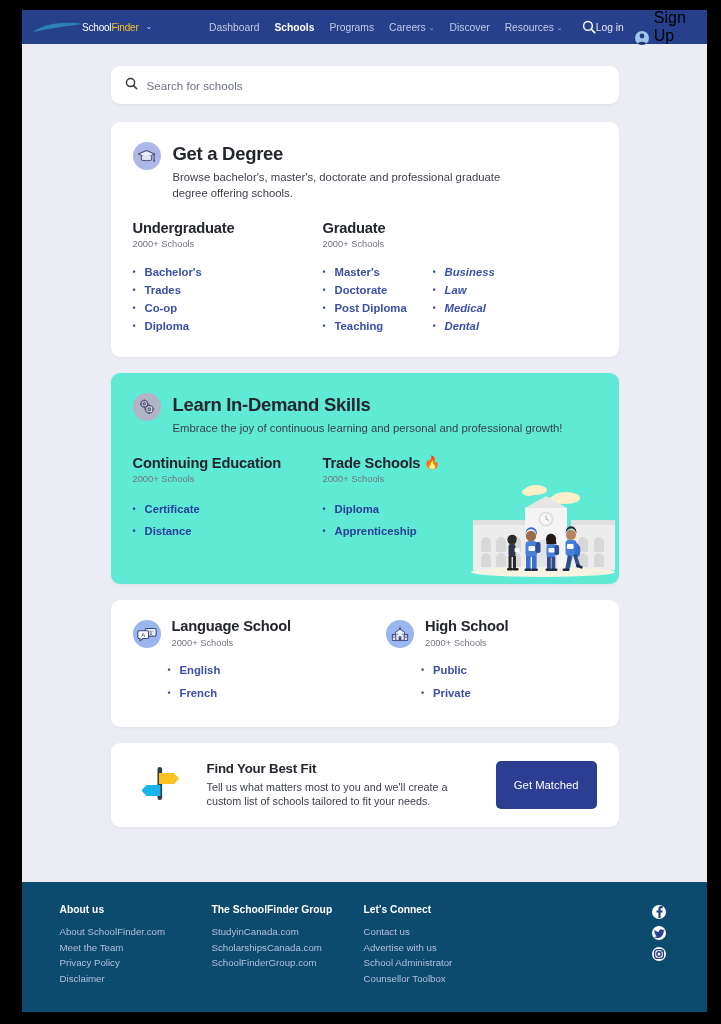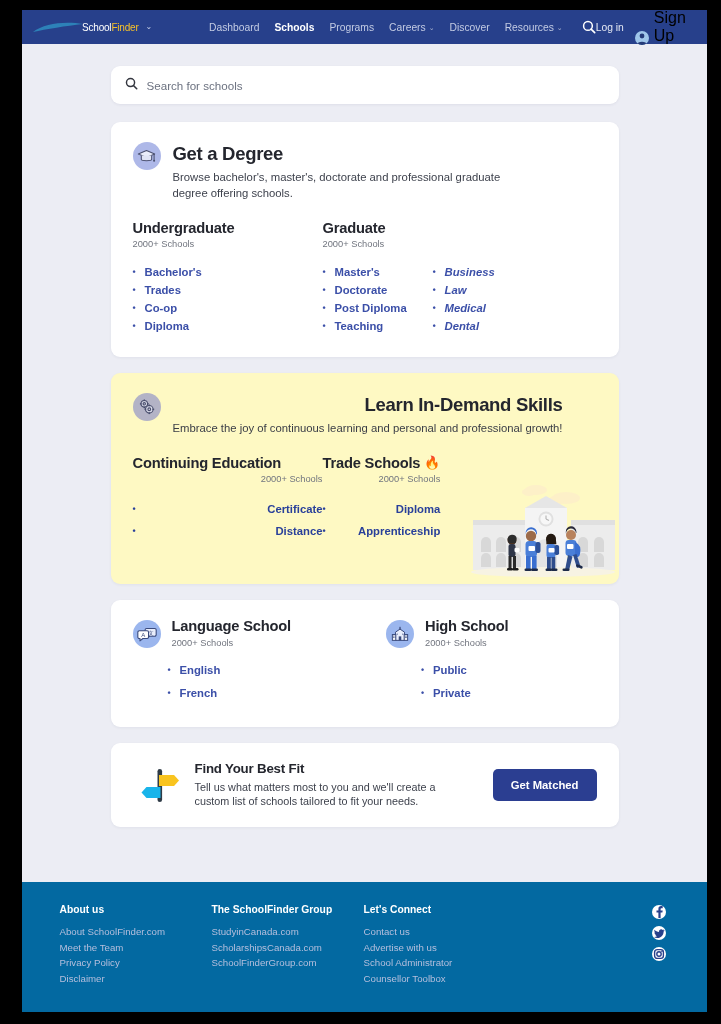--- a/index.html
+++ b/index.html
@@ -143,21 +143,21 @@
   .searchbar input::placeholder { color: #6c7280; }
 
   .card {
     background: #fff;
     border-radius: 9px;
     padding: 18px 22px 22px 22px;
     margin-bottom: 16px;
     box-shadow: 0 1px 3px rgba(40,45,80,.06);
     position: relative;
   }
-  .card.yellow { background: #fef9c3; overflow: hidden; text-align: right; }
+  .card.yellow { background: #5eead4; overflow: hidden; }
 
   .card-head { display: flex; align-items: flex-start; gap: 12px; }
   .icon-badge {
     width: 28px; height: 28px;
     border-radius: 50%;
     flex: none;
     display: flex; align-items: center; justify-content: center;
     margin-top: 2px;
   }
   .icon-badge.lav { background: #aeb8e8; }
@@ -250,41 +250,41 @@
     font-size: 14.7px;
     font-weight: bold;
     color: #24262e;
     letter-spacing: -.2px;
     line-height: 17px;
   }
   .half ul.links { margin-top: 11px; margin-left: 35px; }
   .half ul.links li { line-height: 23px; }
 
   
-  .bestfit { display: flex; align-items: center; gap: 0; padding: 18px 22px; }
+  .bestfit { display: flex; gap: 12px; padding: 18px 22px; }
   .signpost { width: 54px; flex: none; display: flex; justify-content: center;}
   .bf-text { flex: 1; padding-left: 8px; padding-right: 10px;}
   .bf-title { font-size: 13.3px; font-weight: bold; color: #24262e; letter-spacing: -.2px;}
   .bf-desc { font-size: 10.8px; color: #3e424d; line-height: 14.5px; margin-top: 4px; max-width: 252px;}
   .btn-matched {
     background: #2b3e91;
     color: #fff;
     font-size: 11.3px;
-    font-weight: bold;
+    font-weight: normal;
     border: none;
     border-radius: 5px;
     padding: 10px 18px;
     cursor: pointer;
     font-family: "Liberation Sans", sans-serif;
     white-space: nowrap;
   }
 
   
   .footer {
-    background: #0369a1;
+    background: #0c4a6e;
     margin-top: 24px;
     padding: 22px 0 26px 0;
     position: absolute;
     left: 0; right: 0; bottom: 0;
     min-height: 108px;
   }
   .footer-inner {
     width: 610px;
     margin: 0 auto;
     display: flex;

